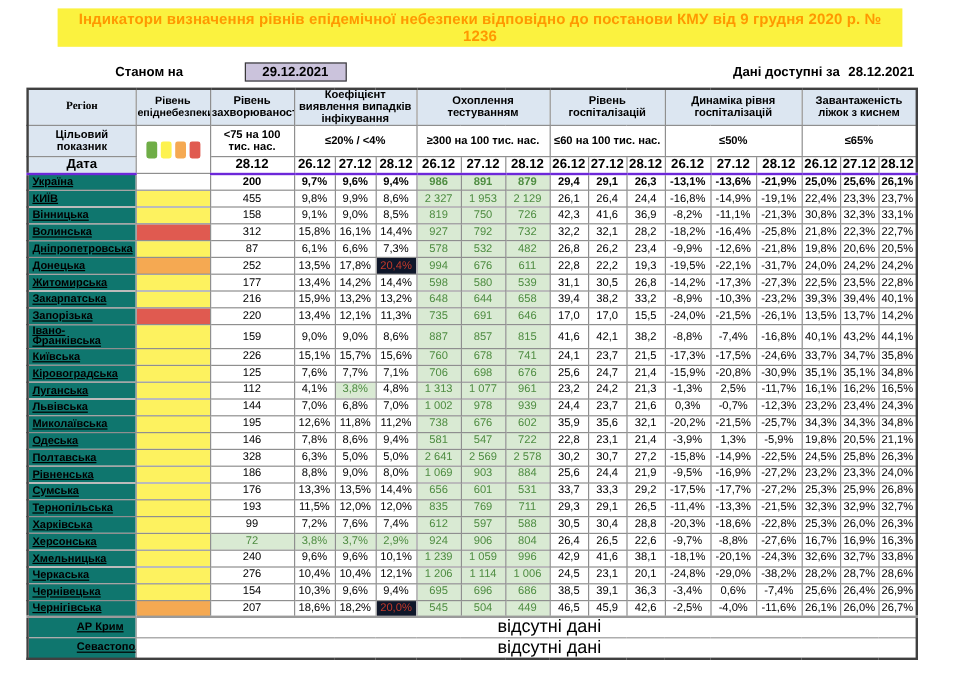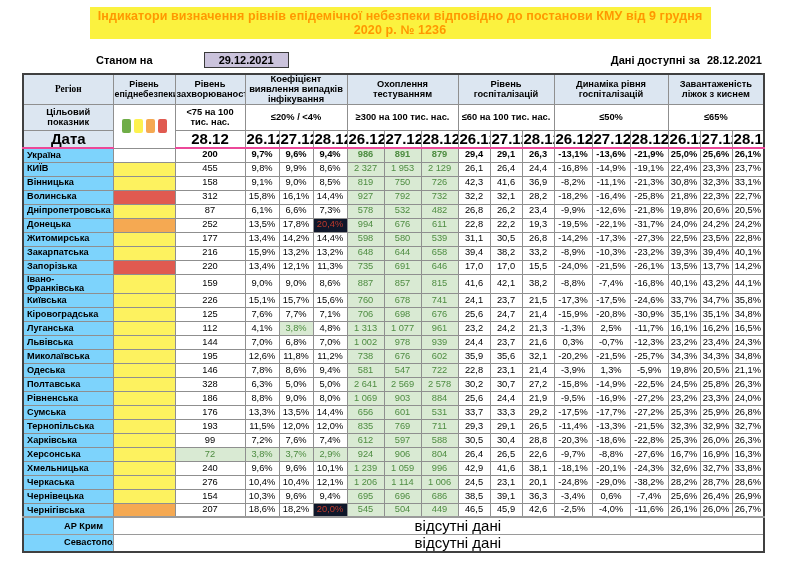--- a/index.html
+++ b/index.html
@@ -4,21 +4,21 @@
 <style>
   * { box-sizing: border-box; }
   html,body { margin:0; padding:0; }
   body {
     width:800px; height:562px; background:#ffffff;
     font-family:"Liberation Sans", sans-serif; color:#000;
   }
   .page { position:relative; width:800px; height:562px; overflow:hidden; }
 
   .title-bar {
-    margin:7px auto 0; width:621px;
+    margin:7px auto 0; width:704px;
     background:#FBF23F; color:#FF9800;
     font-weight:bold; font-size:12.5px; text-align:center;
     padding:2px 4px; letter-spacing:0.1px;
   }
 
   .meta-row {
     display:flex; justify-content:space-between; align-items:center;
     margin:13px 38px 5px 96px; font-size:11px; font-weight:bold;
   }
   .meta-left { display:flex; align-items:center;gap:44px; }
@@ -33,29 +33,29 @@
     margin-left:22px; width:741px;
     border:2px solid #404040;
   }
   .grid th, .grid td {
     border:1px solid #8f8f8f; padding:0 1px;
     font-size:9.3px; text-align:center; height:14px; line-height:1.05;
     overflow:hidden;
   }
   .grid thead th { background:#DCE6F1; font-weight:bold; }
   .grid thead .sub th { background:#ffffff; }
-  .grid thead .date-row th { background:#ffffff; border-bottom:2px solid #ec4899; font-size:15px; }
+  .grid thead .date-row th { background:#ffffff; border-bottom:2px solid #6d28d9; font-size:11px; }
   .grid thead .top th { border-top:2px solid #404040; }
   th.region-h { width:90px;font-family:Liberation Serif, serif; }
   th.epi-h { width:62px; font-size:8.9px; }
   .gb { border-left:1.6px solid #404040 !important; }
 
   td.region-cell {
     text-align:left; padding-left:3px; font-weight:bold; font-size:9.2px;
-    background:#7dd3fc; line-height:1.0;
+    background:#0f766e; line-height:1.0;text-decoration:underline;
   }
   td.level-cell { background:#fff; }
   .lvl-yellow { background:#FDF25F !important; }
   .lvl-orange { background:#F5A952 !important; }
   .lvl-red    { background:#E05A50 !important; }
   .lvl-none   { background:#ffffff !important; }
 
   td.test-col { background:#D9EAD3; color:#4E8C41; }
   td.hl-green { background:#D9EAD3; color:#4E8C41; }
   td.hl-red   { background:#0f172a; color:#C0392B; }

